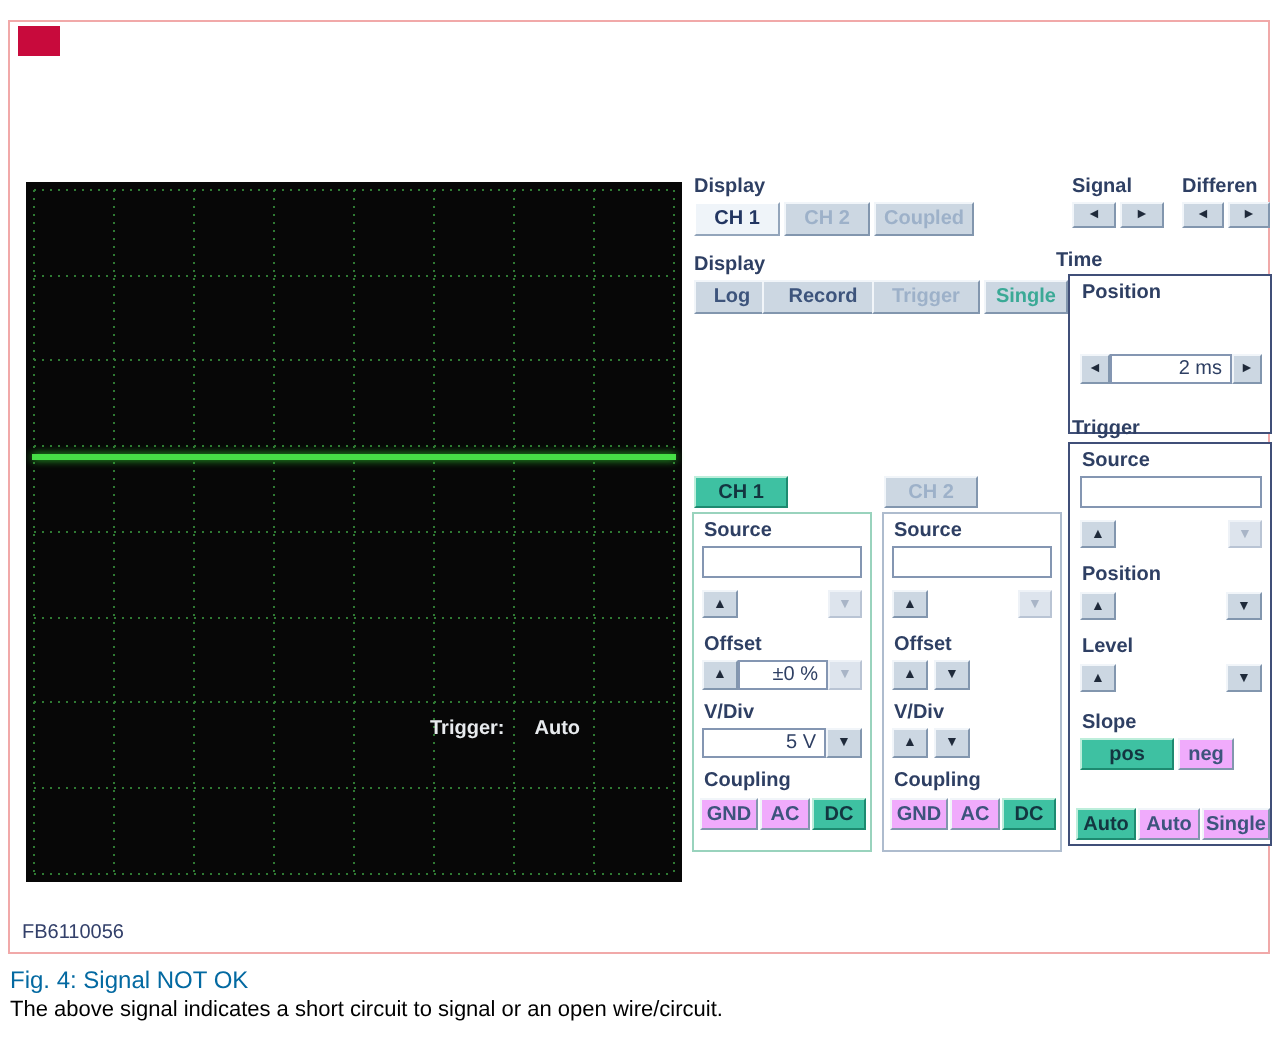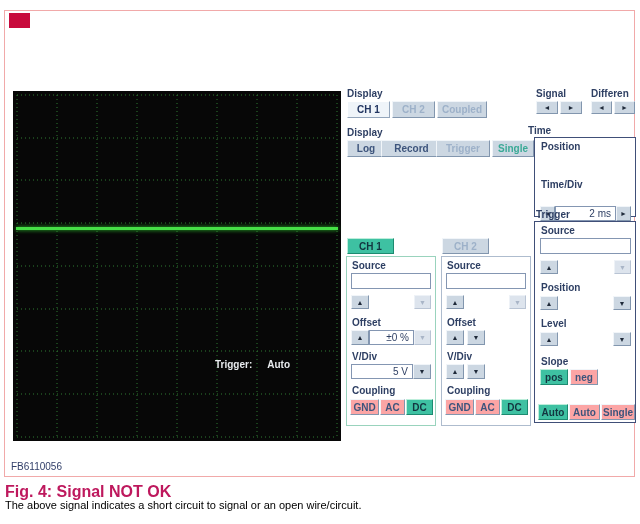--- a/index.html
+++ b/index.html
@@ -6,36 +6,36 @@
 html,body{width:640px;height:524px}
 body{position:relative;background:#fff;font-family:"Liberation Sans",sans-serif;overflow:hidden}
 .frame{position:absolute;left:4px;top:10px;width:631px;height:467px;border:1px solid #f1a9a9;background:#fff}
 .marker{position:absolute;left:4px;top:2px;width:21px;height:15px;background:#c80a3c}
 .scope{position:absolute;left:8px;top:80px;width:328px;height:350px;background:#070707}
 .signal{position:absolute;left:3px;right:3px;top:136px;height:3px;background:#46df46;box-shadow:0 0 4px #2cc22c}
 .trig{position:absolute;left:202px;top:268px;display:flex;gap:15px;color:#e8ebee;font-size:10px;font-weight:bold}
 .lbl{position:absolute;font-size:10px;font-weight:bold;color:#2e3f63;white-space:nowrap;line-height:12px}
 .grp{position:absolute;border:1px solid #404f78;background:#fff}
 .btn{position:absolute;height:17px;display:flex;align-items:center;justify-content:center;font-family:inherit;font-size:10px;font-weight:bold;color:#3d547c;background:#ccd7e2;border:1px solid;border-color:#f1f5f9 #8296ae #8296ae #f1f5f9;padding:0}
-.fbtn{display:flex;align-items:center;justify-content:center;font-family:inherit;font-size:10px;font-weight:bold;color:#3d547c;background:#fca5a5;border:1px solid;border-color:#f1f5f9 #8296ae #8296ae #f1f5f9;padding:0}
+.fbtn{display:flex;align-items:center;justify-content:center;font-family:inherit;font-size:10px;font-weight:bold;color:#3d547c;background:#f0abfc;border:1px solid;border-color:#f1f5f9 #8296ae #8296ae #f1f5f9;padding:0}
 .sel{background:#eff4f9 !important;color:#223561 !important;border-color:#fff #93a5bb #93a5bb #fff !important}
 .dim{color:#9db1c9 !important}
 .tealtxt{color:#3aa996 !important}
 .on{background:#3ec1a2 !important;border-color:#bdeedb #1d8a70 #1d8a70 #bdeedb !important;color:#133540 !important}
 .row{position:absolute;display:flex}
 .sp{display:flex;align-items:center;justify-content:center;background:#ccd7e2;border:1px solid;border-color:#f1f5f9 #8296ae #8296ae #f1f5f9;padding:0;font-family:inherit}
 .sp .ic{font-size:7px;line-height:1;color:#1f2a3a}
 .sp.dis{background:#dde4ed;border-color:#eef2f7 #b9c4d4 #b9c4d4 #eef2f7}
 .sp.dis .ic{color:#a9b5c7}
 .fld{background:#fff;border:1px solid #8496b2;font-size:10px;color:#2e3f63;display:flex;align-items:center;padding:0 4px}
 .fldflex{flex:1;background:#fff;border:1px solid #8496b2;font-size:10px;color:#2e3f63;display:flex;align-items:center;padding:0 4px;min-width:0}
 .muted{color:#a0adc2 !important}
 .gap{flex:1}
 .code{position:absolute;left:6px;top:450px;font-size:10px;color:#33406a}
-.cap-title{position:absolute;left:5px;top:483px;font-size:16px;font-weight:bold;color:#be185d}
+.cap-title{position:absolute;left:5px;top:483px;font-size:12px;font-weight:normal;color:#0369a1}
 .cap-text{position:absolute;left:5px;top:499px;font-size:11px;color:#000}
 </style>
 </head>
 <body>
 
 <div class="frame">
   <div class="marker"></div>
 
   <div class="scope">
     <svg width="328" height="350" viewBox="0 0 328 350">
@@ -94,21 +94,21 @@
       </button>
     <button class="sp" style="flex:1">
         <span class="ic">►</span>
       </button>
   </div>
 
   <div class="lbl" style="left:523px;top:114px">Time</div>
   <div class="grp" style="left:529px;top:126px;width:102px;height:80px">
     <div class="lbl" style="left:6px;top:3px">Position</div>
     <div class="lbl" style="left:6px;top:41px">Time/Div</div>
-    <div class="row" style="left:5px;top:68px;width:91px;height:15px">
+    <div class="row" style="left:5px;top:39px;width:91px;height:15px">
       <button class="sp" style="width:15px">
           <span class="ic">◄</span>
         </button>
       <div class="fldflex" style="justify-content:flex-end">2 ms</div>
       <button class="sp" style="width:15px">
           <span class="ic">►</span>
         </button>
     </div>
   </div>
 
@@ -140,21 +140,21 @@
       <button class="sp" style="width:18px">
           <span class="ic">▲</span>
         </button>
       <div class="gap"></div>
       <button class="sp" style="width:18px">
           <span class="ic">▼</span>
         </button>
     </div>
     <div class="lbl" style="left:6px;top:134px">Slope</div>
     <div class="row" style="left:5px;top:147px;width:91px;height:16px;gap:2px">
-      <button class="fbtn on" style="width:28px">pos</button>
+      <button class="fbtn on" style="width:47px">pos</button>
       <button class="fbtn" style="width:28px">neg</button>
     </div>
     <div class="lbl" style="left:6px;top:184px">Mode</div>
     <div class="row" style="left:3px;top:182px;width:97px;height:16px;gap:1px">
       <button class="fbtn on" style="width:30px">Auto</button>
       <button class="fbtn" style="width:31px">Auto</button>
       <button class="fbtn" style="width:34px">Single</button>
     </div>
   </div>
 

